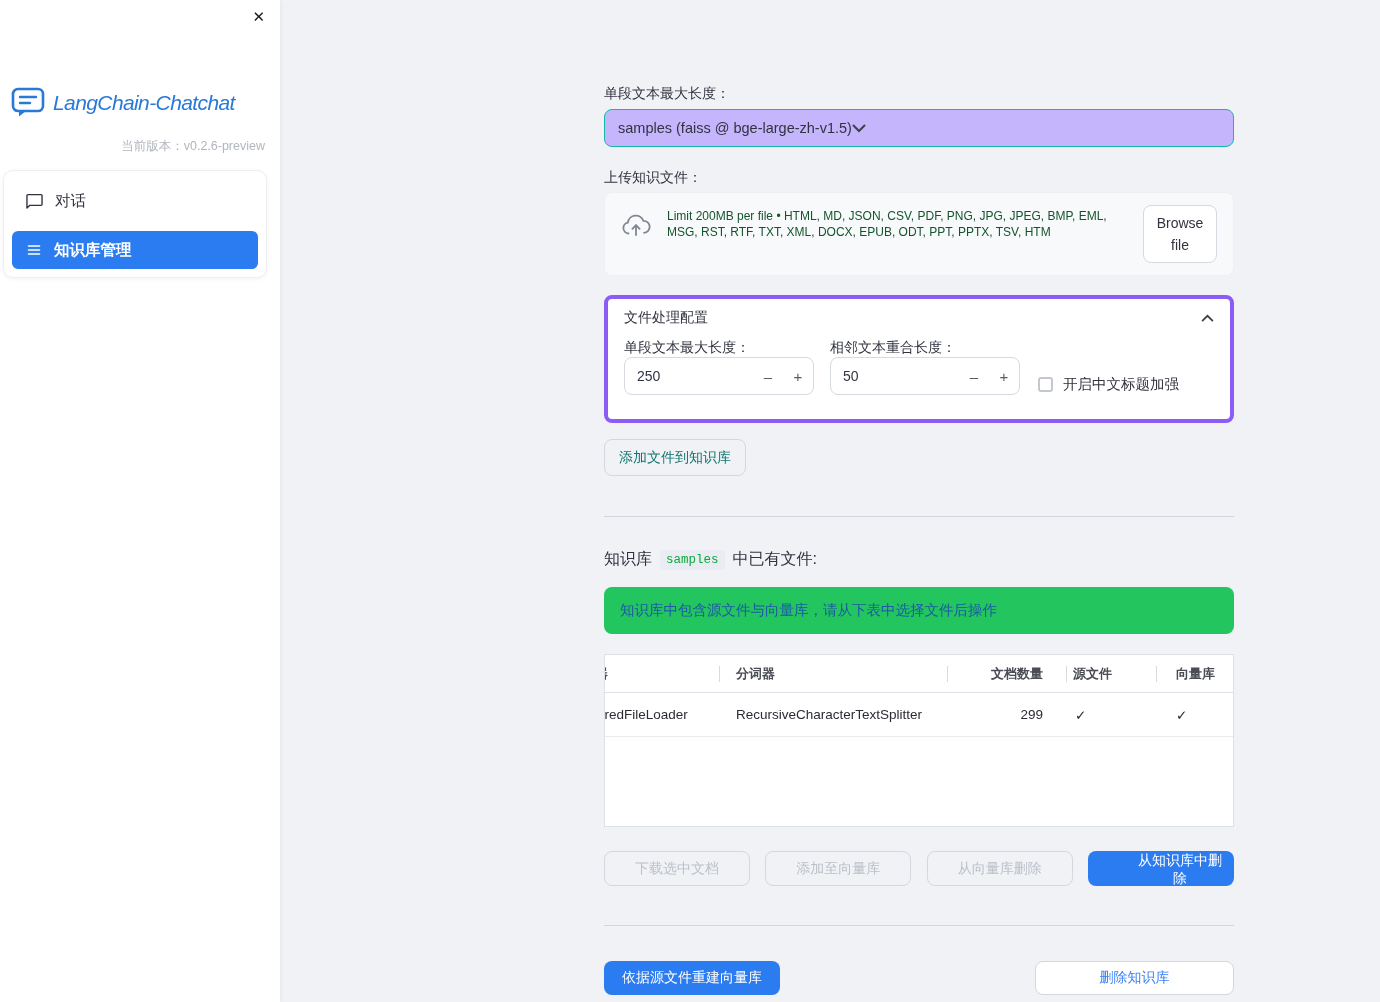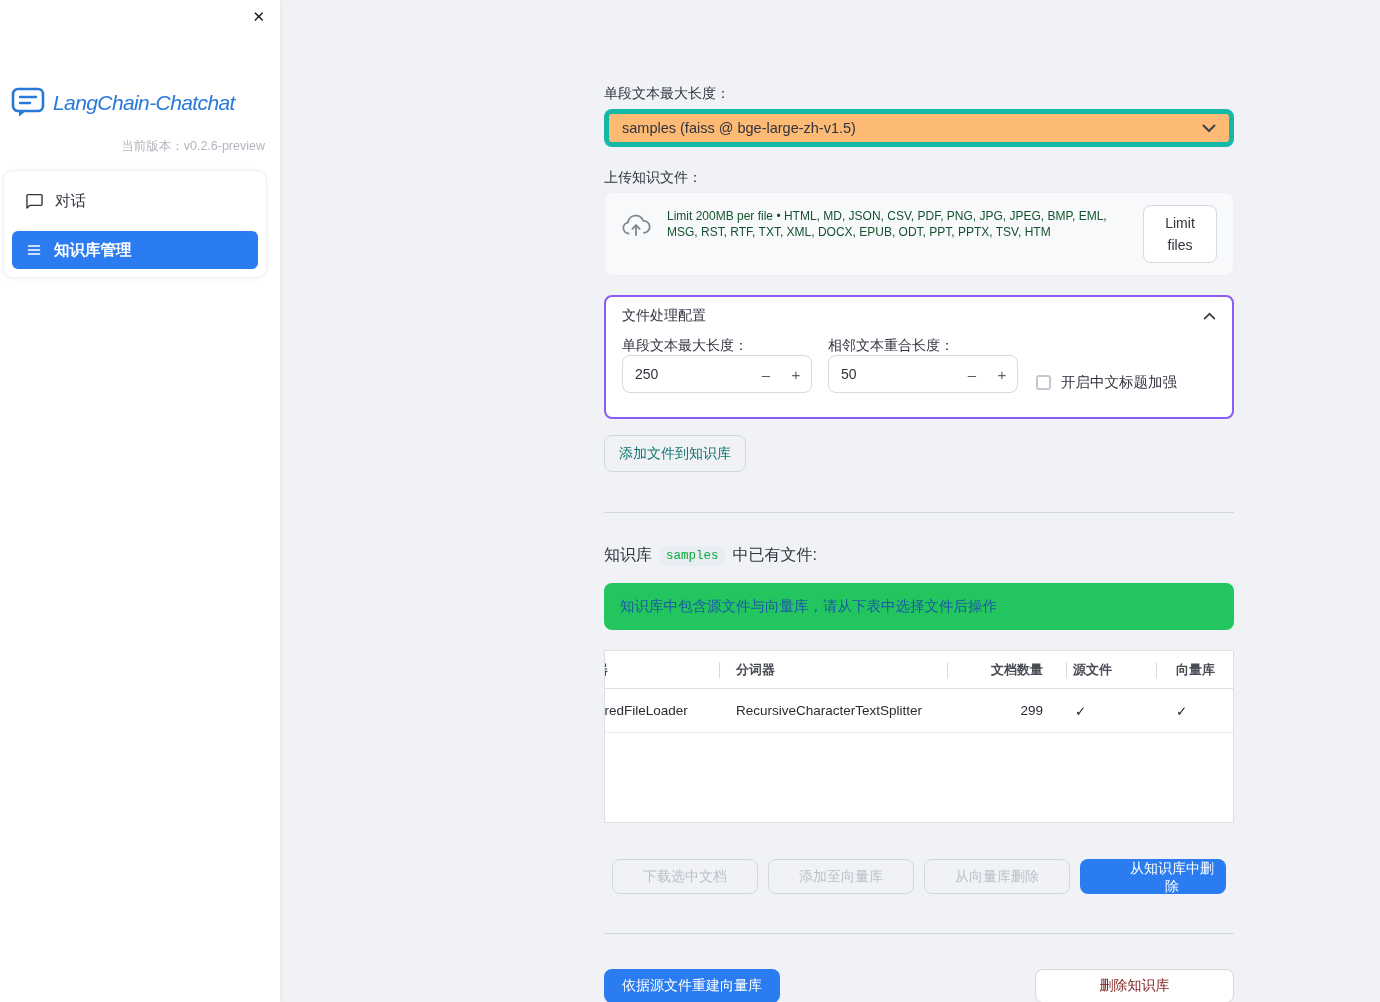--- a/index.html
+++ b/index.html
@@ -55,23 +55,23 @@
   .menu-icon { display:flex; align-items:center; }
 
   
   .content {
     position:absolute; left:604px; top:0; width:630px;
     padding-top:83px;
   }
   .field-label { font-size:14px; line-height:20px; margin:0 0 6px; }
 
   .selectbox {
-    height:38px; background:#fdba74;
-    border:5px solid #14b8a6; border-radius:8px;
-    display:flex; align-items:center; justify-content:space-between;
+    height:38px; background:#c4b5fd;
+    border:1px solid #14b8a6; border-radius:8px;
+    display:flex; align-items:center; justify-content:flex-start;
     padding:0 13px; font-size:14.5px; cursor:pointer;
   }
 
   .upload-label { margin:20px 0 5px; }
   .uploader {
     height:84px; background:#f8f9fb; border:1px solid #eef0f4;
     border-radius:8px; padding:15px 16px;
     display:flex; align-items:flex-start; gap:16px;
   }
   .cloud { margin-top:6px; flex:0 0 auto; }
@@ -80,21 +80,21 @@
   .up-limit { font-size:12px; color:#14532d; line-height:16px; max-width:462px; }
   .browse-btn {
     flex:0 0 auto; align-self:center;
     width:74px; min-height:52px; padding:6px 8px;
     background:#fff; border:1px solid #d5d9e0; border-radius:8px;
     font-size:14px; color:#31333f; cursor:pointer; line-height:1.6;
   }
 
   .expander {
     margin-top:19px; background:#fff;
-    border:2px solid #8b5cf6; border-radius:8px;
+    border:4px solid #8b5cf6; border-radius:8px;
   }
   .exp-header {
     display:flex; align-items:center; justify-content:space-between;
     padding:10px 16px 8px; font-size:14px; cursor:pointer;
   }
   .exp-body { display:flex; padding:2px 16px 16px; }
   .num-group { width:190px; margin-right:16px; }
   .num-group .field-label { margin-bottom:8px; }
   .num-input {
     height:38px; background:#fff; border:1px solid #d5d9e0;
@@ -169,38 +169,38 @@
     height:44px; align-items:center; border-bottom:1px solid #e9ebee;
     font-size:13.5px; color:#2a2c33; cursor:pointer;
   }
   .td { padding-left:16px; overflow:hidden; white-space:nowrap; }
   .td.clip { padding-left:0; }
   .td.clip span { display:inline-block; margin-left:-8px; }
   .td.right { text-align:right; padding-right:24px; padding-left:0; }
   .td.c4 { padding-left:8px; }
   .td.c5 { padding-left:19px; }
 
-  .actions-row { margin-top:36px; display:flex; justify-content:center;gap:10px; }
+  .actions-row { margin-top:24px; display:flex; justify-content:space-between;gap:10px; }
   .act-btn {
     width:146px; height:35px; border-radius:8px; font-size:14px; cursor:pointer;
   }
   .btn-disabled {
     background:transparent; border:1px solid #d3d7de; color:#bcc1c9;
     cursor:not-allowed;
   }
   .btn-primary { background:#2b7cf0; border:none; color:#ffffff;padding-left:44px; }
 
   .bottom-row { margin-top:35px; display:flex; justify-content:space-between; }
   .rebuild-btn {
     width:176px; height:34px; border-radius:8px; font-size:14px;
     background:#2b7cf0; border:none; color:#fff; cursor:pointer;
   }
   .delete-kb-btn {
     width:199px; height:34px; border-radius:8px; font-size:14px;
-    background:#fff; border:1px solid #d3d7de; color:#7f1d1d; cursor:pointer;
+    background:#fff; border:1px solid #d3d7de; color:#3b82f6; cursor:pointer;
   }
 </style>
 </head>
 <body>
 
 <aside class="sidebar">
 
   <button class="close-btn">✕</button>
 
   <div class="logo-row">
@@ -258,21 +258,21 @@
     <span class="cloud">
       <svg width="30" height="23" viewBox="0 0 30 23" fill="none" stroke="#808691" stroke-width="1.8" stroke-linecap="round" stroke-linejoin="round">
         <path d="M7.5 19.5 A5.5 5.5 0 0 1 6.9 8.6 A8 8 0 0 1 22.4 6.9 A5 5 0 0 1 23 18.8"></path>
         <path d="M15 21 V11.5"></path>
         <path d="M11.4 14.8 L15 11.2 L18.6 14.8"></path>
       </svg>
     </span>
     <div class="up-texts">
       <div class="up-limit">Limit 200MB per file • HTML, MD, JSON, CSV, PDF, PNG, JPG, JPEG, BMP, EML, MSG, RST, RTF, TXT, XML, DOCX, EPUB, ODT, PPT, PPTX, TSV, HTM</div>
     </div>
-    <button class="browse-btn">Limit files</button>
+    <button class="browse-btn">Browse file</button>
   </div>
 
   <section class="expander">
     <div class="exp-header">
       <span>文件处理配置</span>
       <span class="menu-icon">
         <svg width="13" height="8" viewBox="0 0 14 9" fill="none" stroke="#3d4149" stroke-width="2" stroke-linecap="round">
           <path d="M1.5 7.5 L7 2 L12.5 7.5"></path>
         </svg>
       </span>

